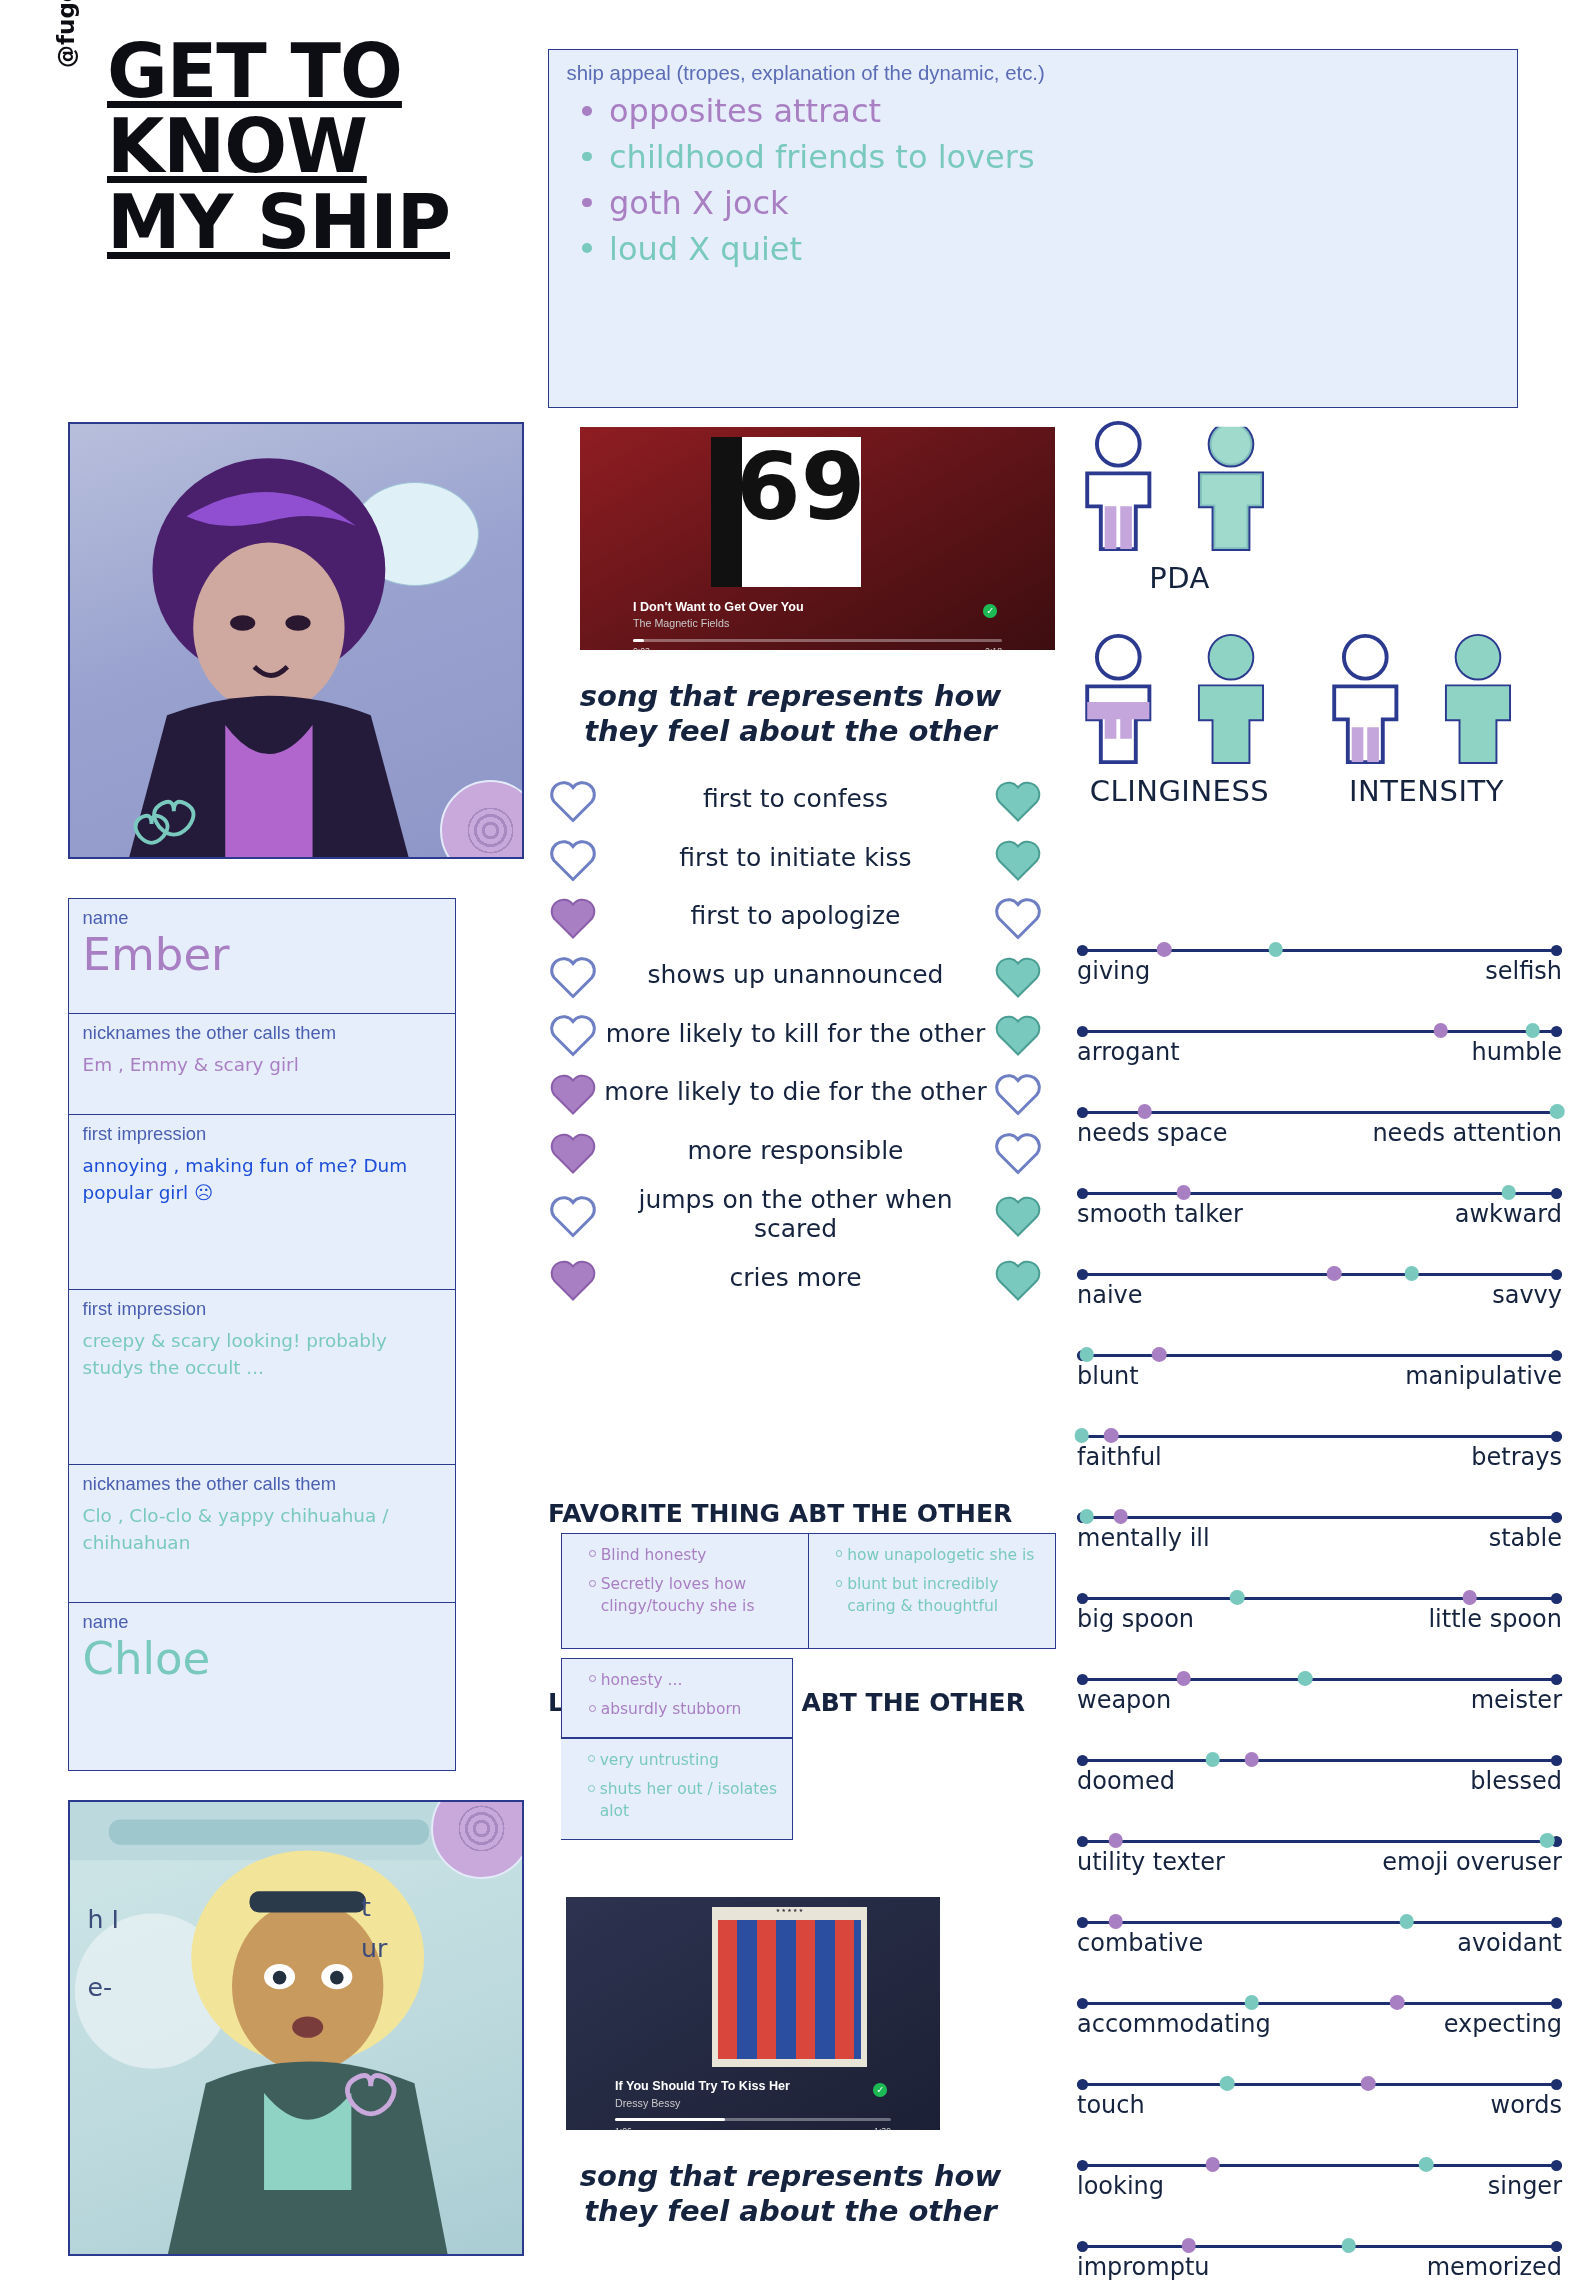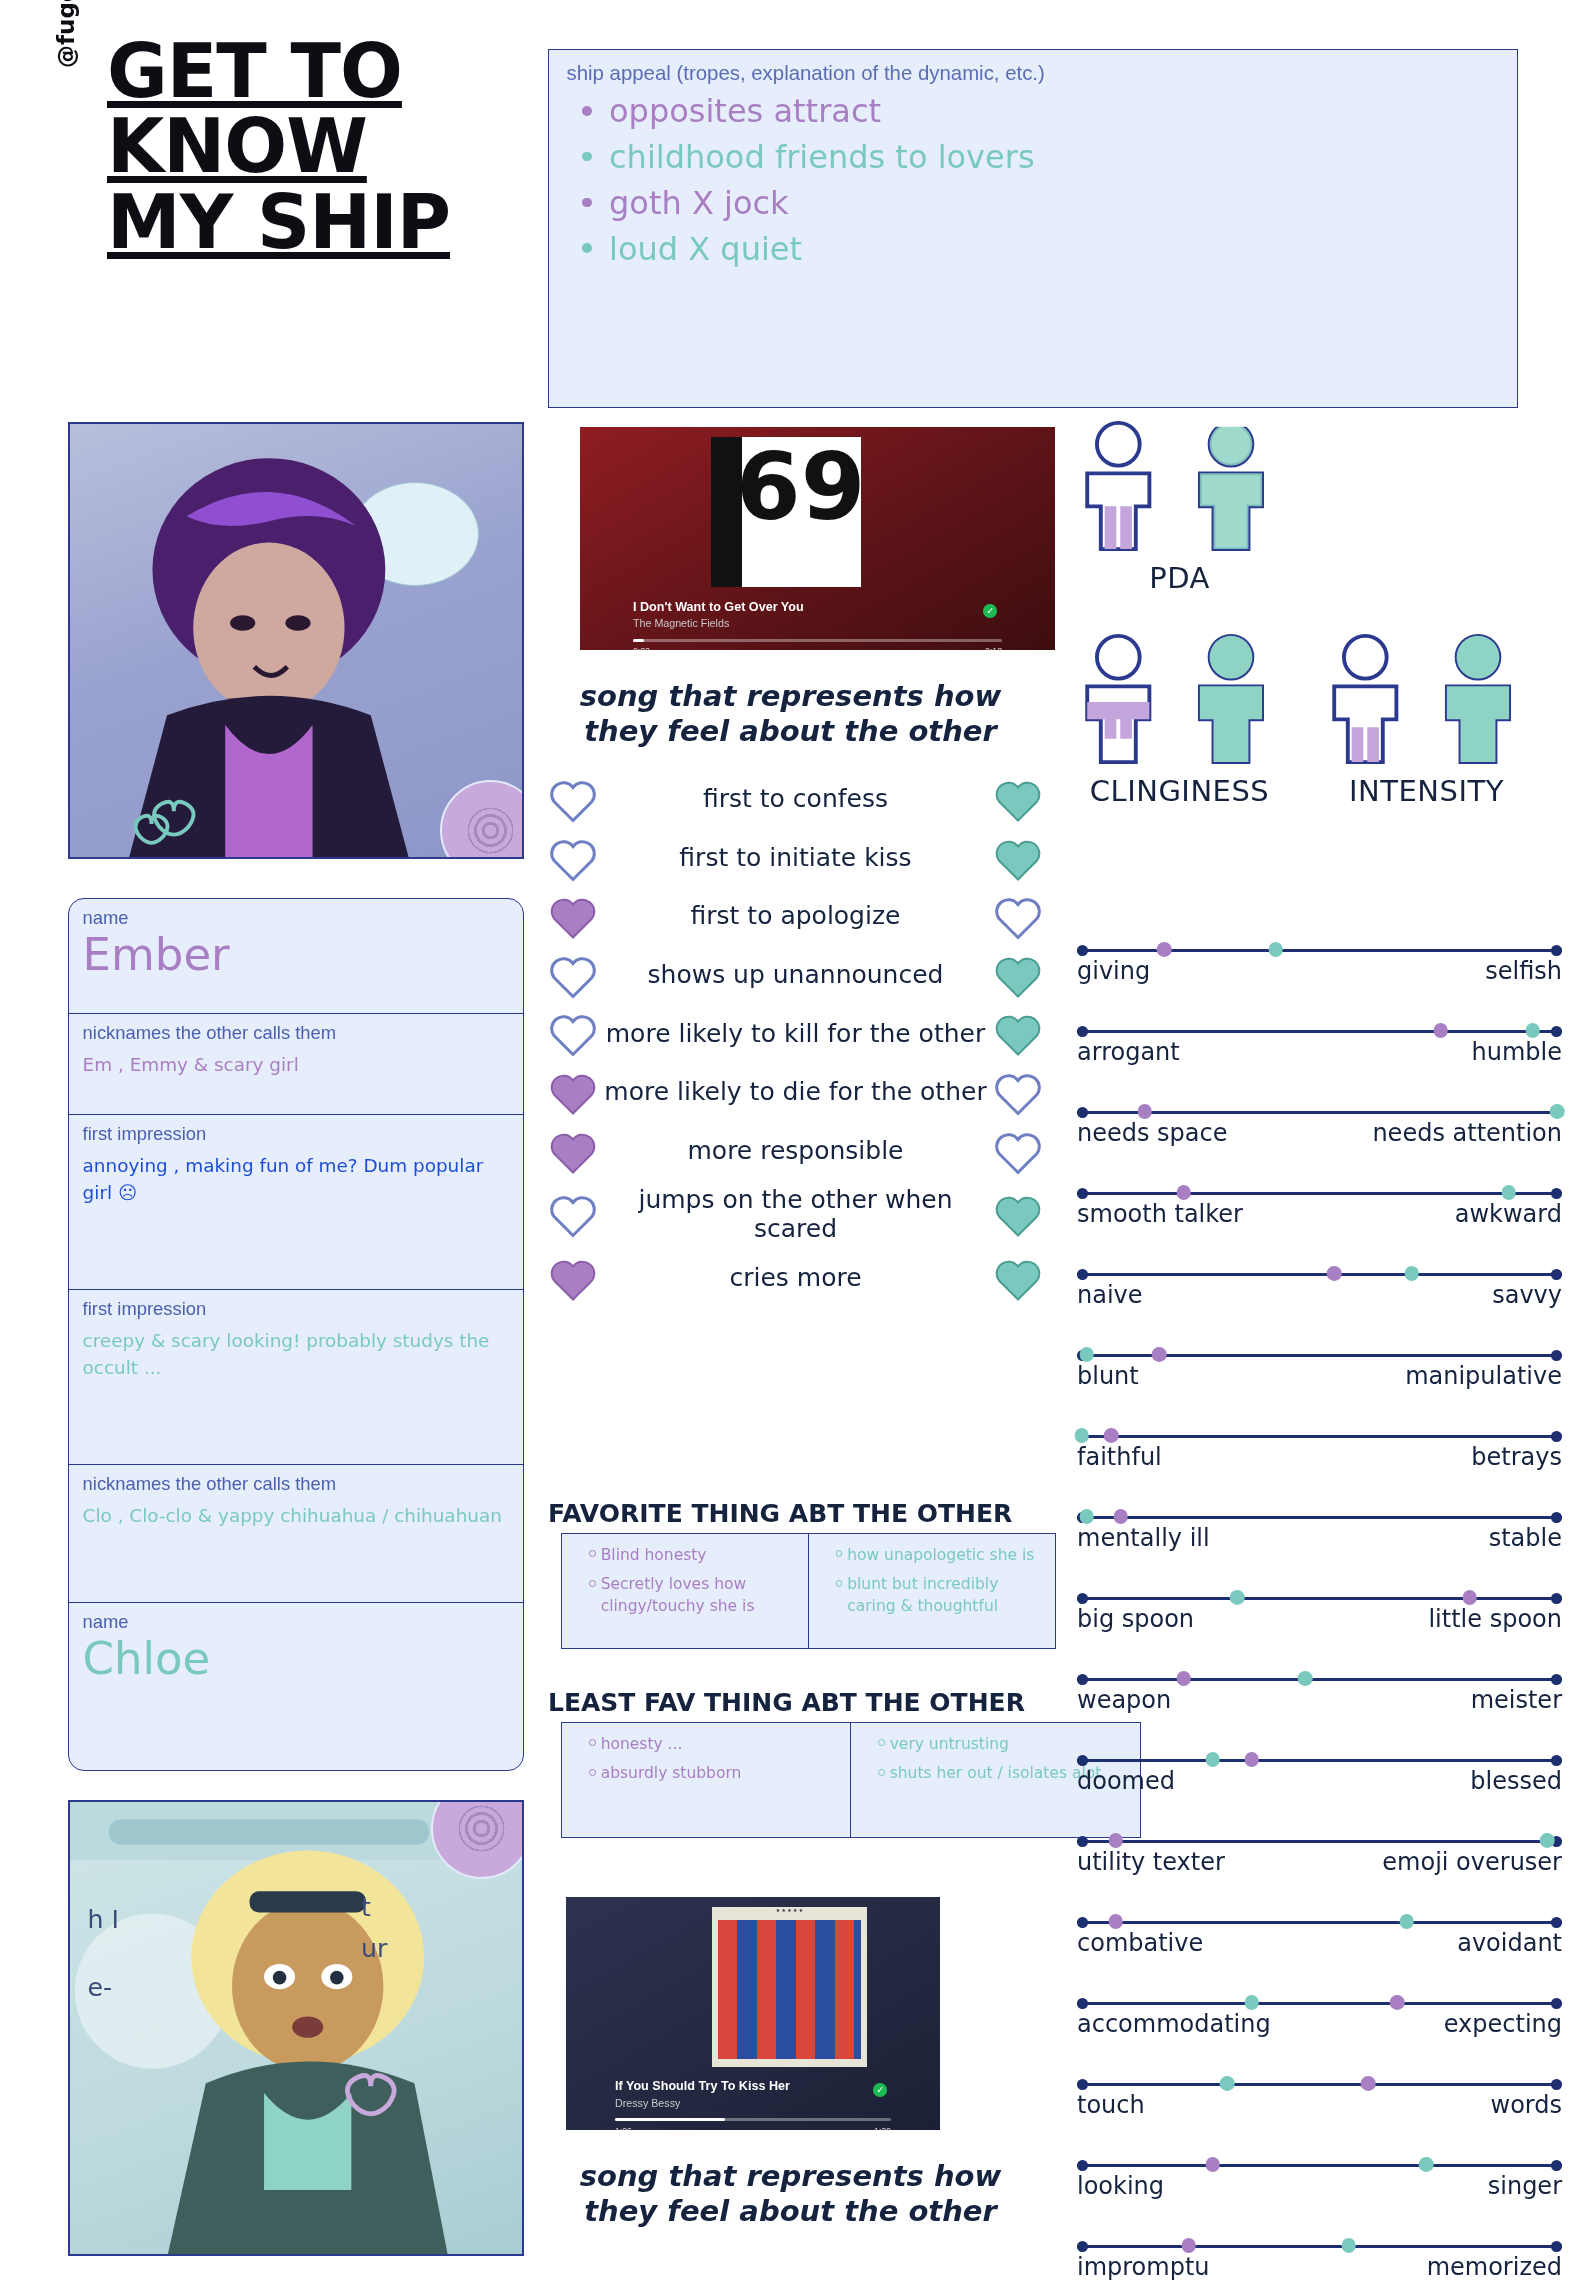--- a/index.html
+++ b/index.html
@@ -70,21 +70,21 @@
     background:#c9a8db;border:2.9px solid #e3eaf8;
   }
   .seal:after{
     content:"";position:absolute;left:25px;top:25px;width:47px;height:47px;
     border-radius:50%;
     background:
       radial-gradient(circle at 50% 50%, transparent 0 5.8px,#a88ac0 5.8px 8.7px,transparent 8.7px 13.6px,#a88ac0 13.6px 16.5px,transparent 16.5px 21.3px,#a88ac0 21.3px 23px,transparent 23px);
   }
 
   
-  #infocard{left:68px;top:898px;width:456px;height:873px;border-radius:16px;}
+  #infocard{left:68px;top:898px;width:388px;height:873px;}
   .frow{border-bottom:1.9px solid #2b3a8f;box-sizing:border-box;padding:7.8px 13.6px;}
   .frow:last-child{border-bottom:none;}
   .fname{
     font-family:"DejaVu Sans",sans-serif;font-size:45px;line-height:1.05;
     margin-top:1.9px;
   }
   .fval{
     font-family:"DejaVu Sans",sans-serif;font-size:18.4px;line-height:1.5;
     margin-top:7px;
   }
@@ -420,21 +420,21 @@
     </div>
     <div class="b" style="width:50%;color:#79c9bf;border-left:none">
       <ul>
         <li>how unapologetic she is</li>
         <li>blunt but incredibly caring &amp; thoughtful</li>
       </ul>
     </div>
   </div>
 
   <div class="secthdr" style="left:548px;top:1688px;">LEAST FAV THING ABT THE OTHER</div>
-  <div class="twobox" style="left:561px;top:1722px;width:580px;height:116px;">
+  <div class="twobox" style="left:561px;top:1658px;width:463px;height:116px;flex-direction:column;">
     <div class="b" style="width:50%;color:#a97fc4">
       <ul>
         <li>honesty ...</li>
         <li>absurdly stubborn</li>
       </ul>
     </div>
     <div class="b" style="width:50%;color:#79c9bf;border-left:none">
       <ul>
         <li>very untrusting</li>
         <li>shuts her out / isolates alot</li>

